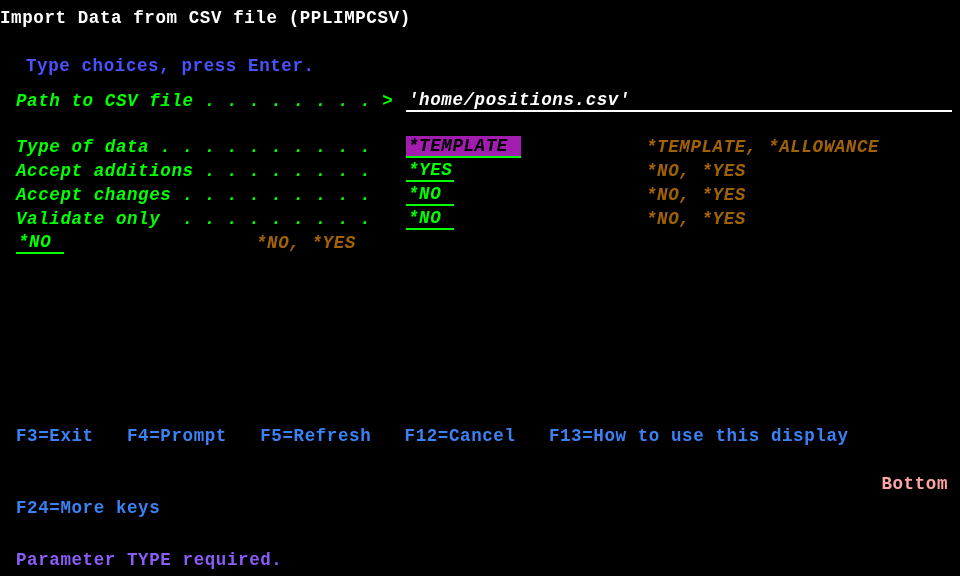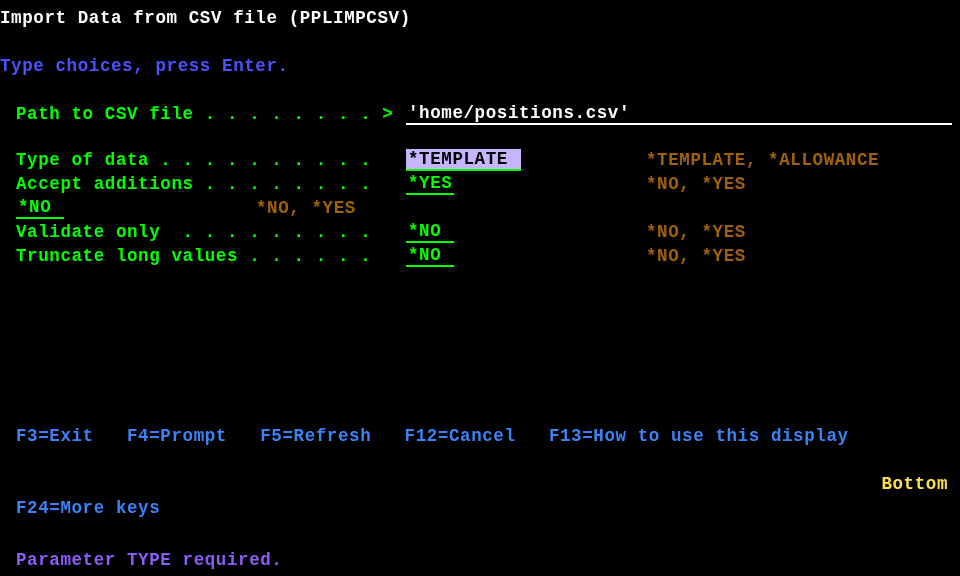--- a/index.html
+++ b/index.html
@@ -15,25 +15,26 @@
     position: relative;
   }
   .white { color: #fff; }
   .blue  { color: #4a52ff; }
   .green { color: #00ff00; }
   .title {
     text-align: left;
     padding-top: 8px;
   }
   .instr {
-    padding-left: 0;
+    padding-left: 26px;
     margin-top: 28px;
   }
   .params {
-    margin-top: 26px;
+    margin-top: 13px;
+    font-style: italic;
   }
   .row {
     display: flex;
     align-items: center;
     padding-left: 16px;
     height: 24px;
   }
   .label {
     width: 390px;
     white-space: pre;
@@ -56,38 +57,38 @@
   }
   .input-green {
     display: inline-block;
     border-bottom: 2px solid #00ff00;
     color: #00ff00;
     padding: 0 2px;
     white-space: pre;
   }
   .input-hilite {
     display: inline-block;
-    background: #c4b5fd;
+    background: #a21caf;
     color: #000;
     border-bottom: 2px solid #00ff00;
     padding: 0 2px;
     white-space: pre;
   }
   .path-tail {
     display: inline-block;
     border-bottom: 2px solid #fff;
     width: 320px;
     height: 1.15em;
     vertical-align: bottom;
   }
   .bottom-marker {
     position: absolute;
     right: 12px;
     bottom: 82px;
-    color: #fde047;
+    color: #fca5a5;
   }
   .fkeys {
     position: absolute;
     left: 16px;
     bottom: 32px;
     color: #3b82f6;
     line-height: 24px;
     white-space: pre;
   }
   .msg {
@@ -128,34 +129,34 @@
         <span class="help">*TEMPLATE, *ALLOWANCE</span>
       </div>
       <div class="row">
         <span class="label green">Accept additions . . . . . . . .</span>
         <span class="valcol">
           <span class="input-green">*YES</span>
         </span>
         <span class="help">*NO, *YES</span>
       </div>
       <div class="row">
+        <span class="label green">Accept changes . . . . . . . . .</span>
         <span class="valcol">
           <span class="input-green">*NO </span>
         </span>
         <span class="help">*NO, *YES</span>
       </div>
       <div class="row">
         <span class="label green">Validate only  . . . . . . . . .</span>
         <span class="valcol">
           <span class="input-green">*NO </span>
         </span>
         <span class="help">*NO, *YES</span>
       </div>
       <div class="row">
-        <span class="label green">Truncate long values . . . . . .</span>
         <span class="valcol">
           <span class="input-green">*NO </span>
         </span>
         <span class="help">*NO, *YES</span>
       </div>
     </div>
 
 </div>
 
 <div class="bottom-marker">Bottom</div>

